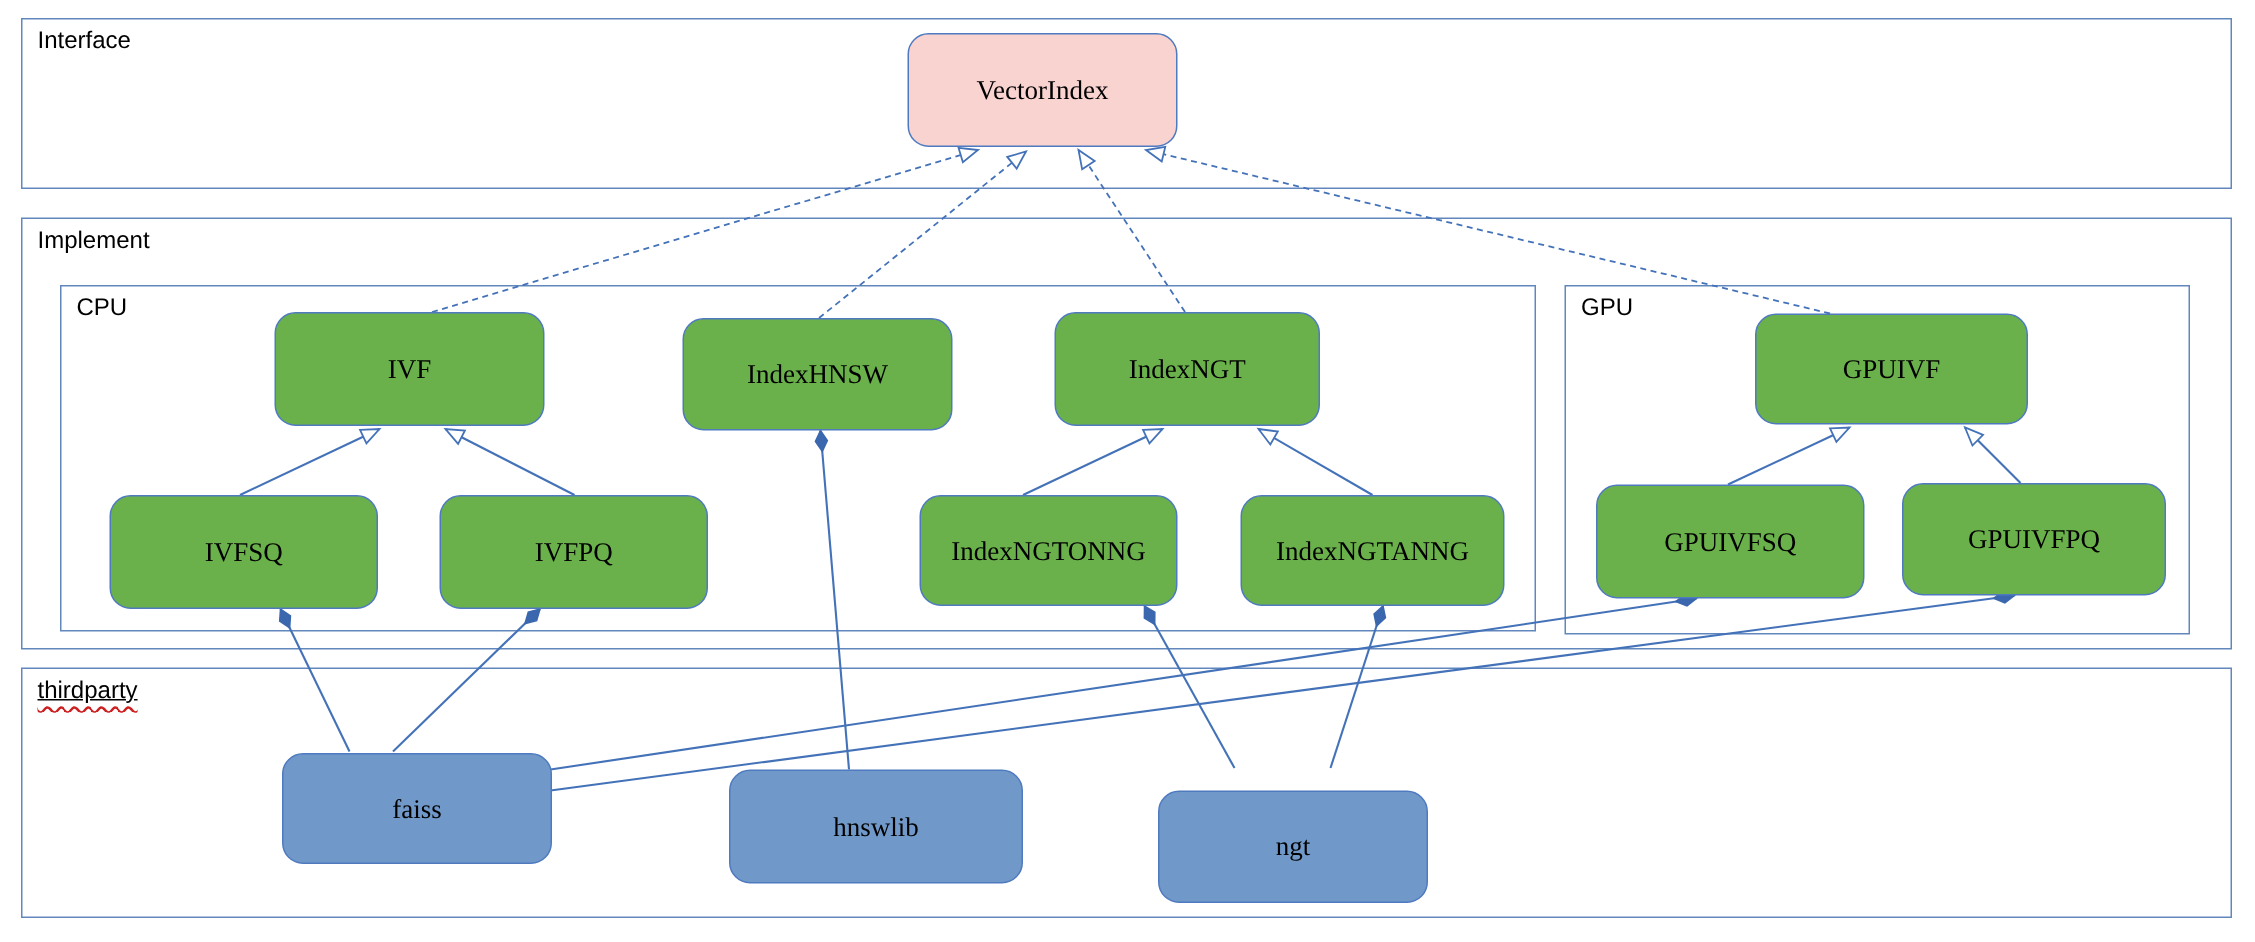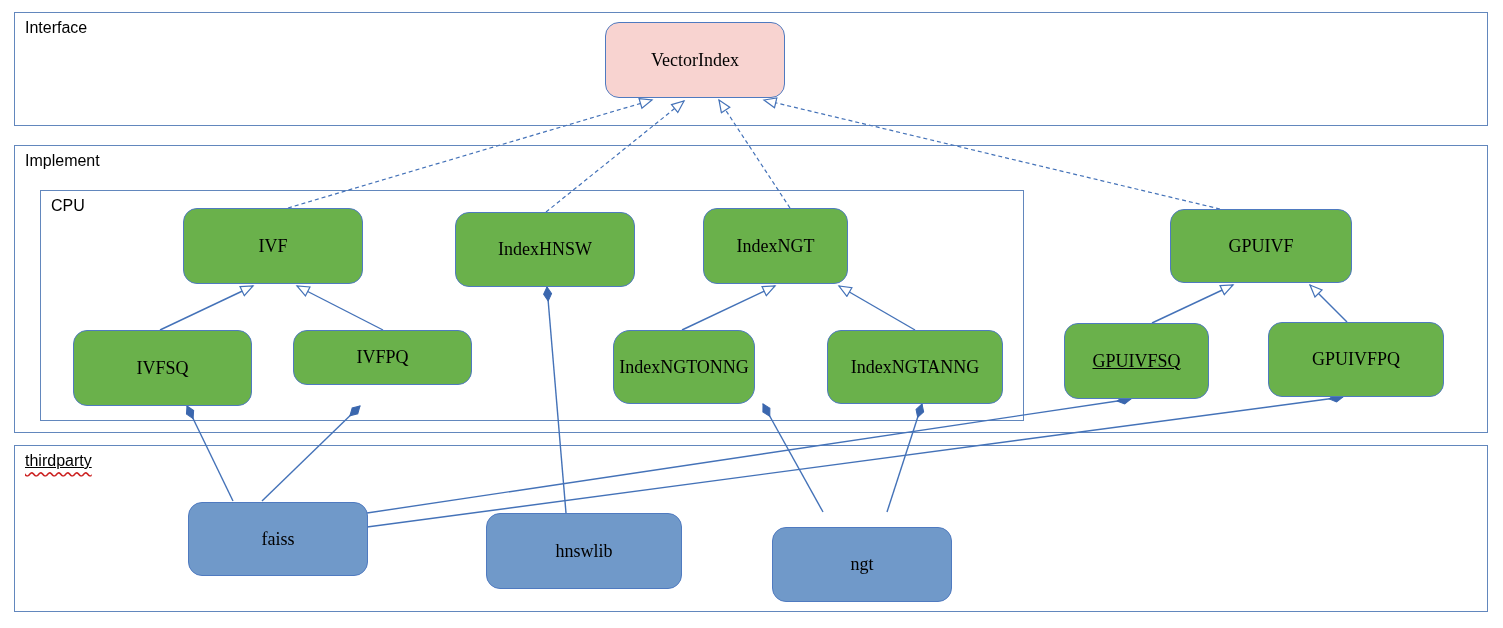--- a/index.html
+++ b/index.html
@@ -54,20 +54,23 @@
   </div>
 
   <div class="section sec-implement">
     <span class="sec-label">Implement</span>
   </div>
 
   <div class="section sec-cpu">
     <span class="sec-label">CPU</span>
   </div>
 
+  <div class="section sec-gpu">
+    <span class="sec-label">GPU</span>
+  </div>
 
   <div class="section sec-thirdparty">
     <span class="sec-label underlined"><span class="misspelled">thirdparty</span></span>
   </div>
 
   <svg id="edges-svg" width="1503" height="628" viewBox="0 0 1503 628">
     <defs>
       <marker id="arrow-triangle" markerUnits="userSpaceOnUse" markerWidth="15" markerHeight="13" refX="13" refY="6" orient="auto">
         <path d="M1,1 L13,6 L1,11 Z" fill="#ffffff" stroke="#4472b8" stroke-width="1.2"></path>
       </marker>
@@ -97,39 +100,39 @@
   <div id="nodes-layer">
       <div class="node pink" style="left: 605px; top: 22px; width: 180px; height: 76px;">
         <span>VectorIndex</span>
       </div>
       <div class="node green" style="left: 183px; top: 208px; width: 180px; height: 76px;">
         <span>IVF</span>
       </div>
       <div class="node green" style="left: 455px; top: 212px; width: 180px; height: 75px;">
         <span>IndexHNSW</span>
       </div>
-      <div class="node green" style="left: 703px; top: 208px; width: 145px; height: 76px;">
+      <div class="node green" style="left: 703px; top: 208px; width: 177px; height: 76px;">
         <span>IndexNGT</span>
       </div>
       <div class="node green" style="left: 73px; top: 330px; width: 179px; height: 76px;">
         <span>IVFSQ</span>
       </div>
-      <div class="node green" style="left: 293px; top: 330px; width: 179px; height: 55px;">
+      <div class="node green" style="left: 293px; top: 330px; width: 179px; height: 76px;">
         <span>IVFPQ</span>
       </div>
-      <div class="node green" style="left: 613px; top: 330px; width: 142px; height: 74px; border-radius: 17px;">
+      <div class="node green" style="left: 613px; top: 330px; width: 172px; height: 74px;">
         <span>IndexNGTONNG</span>
       </div>
       <div class="node green" style="left: 827px; top: 330px; width: 176px; height: 74px;">
         <span>IndexNGTANNG</span>
       </div>
       <div class="node green" style="left: 1170px; top: 209px; width: 182px; height: 74px;">
         <span>GPUIVF</span>
       </div>
-      <div class="node green" style="left: 1064px; top: 323px; width: 145px; height: 76px; text-decoration: underline;">
+      <div class="node green" style="left: 1064px; top: 323px; width: 179px; height: 76px;">
         <span>GPUIVFSQ</span>
       </div>
       <div class="node blue" style="left: 188px; top: 502px; width: 180px; height: 74px;">
         <span>faiss</span>
       </div>
       <div class="node green" style="left: 1268px; top: 322px; width: 176px; height: 75px;">
         <span>GPUIVFPQ</span>
       </div>
       <div class="node blue" style="left: 486px; top: 513px; width: 196px; height: 76px;">
         <span>hnswlib</span>

